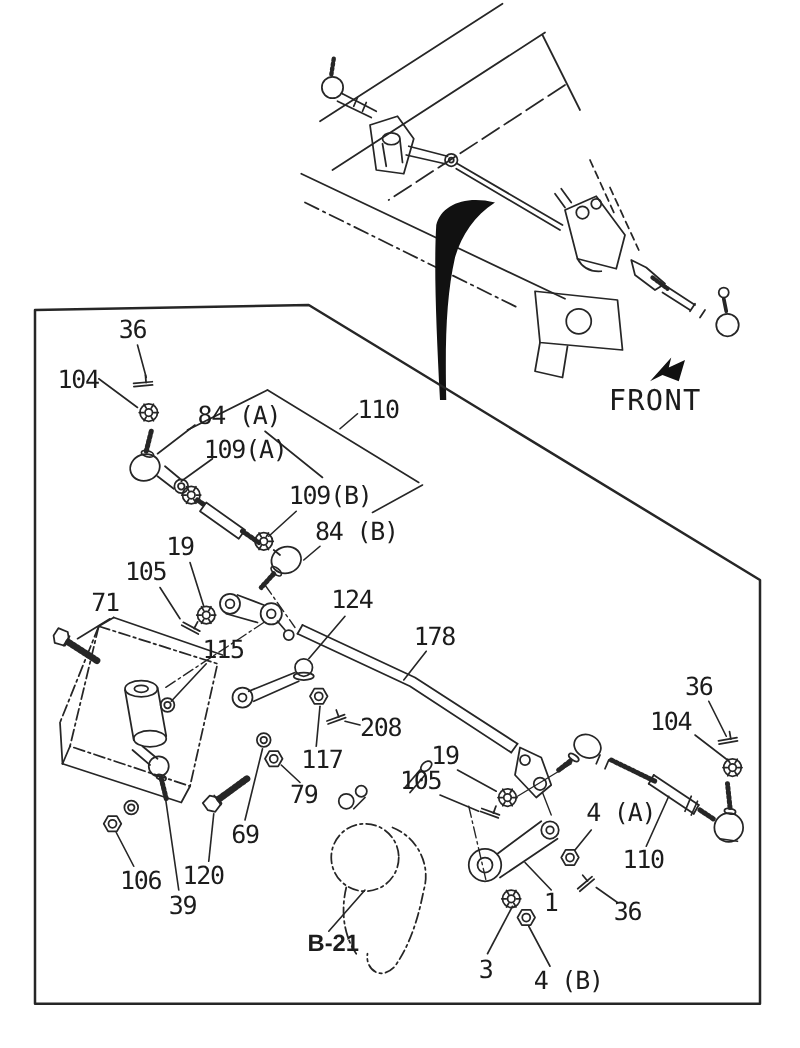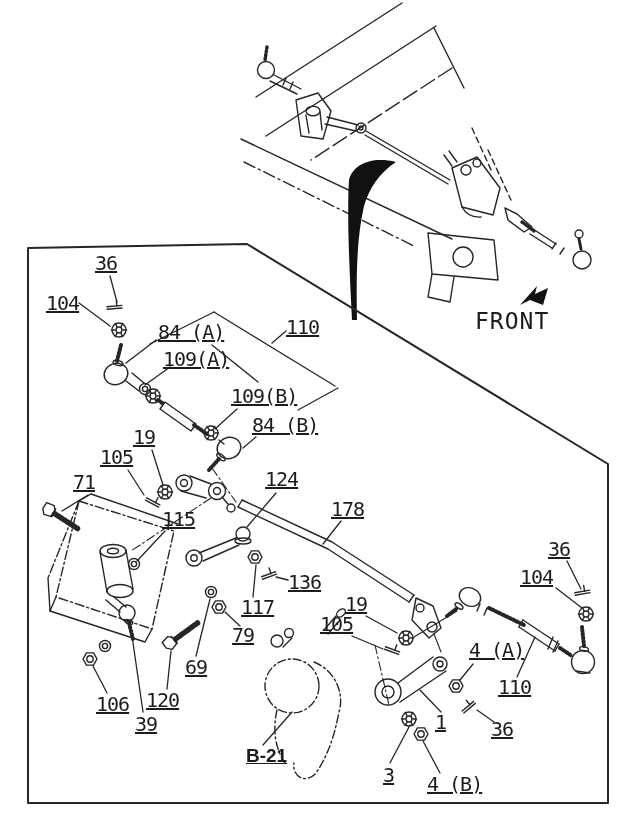--- a/index.html
+++ b/index.html
@@ -1,24 +1,24 @@
 <!DOCTYPE html>
 <html><head>
 <meta charset="utf-8">
 <style>
   html,body{margin:0;padding:0;background:#ffffff;}
   .page{position:relative;width:640px;height:838px;background:#ffffff;overflow:hidden;
         font-family:"DejaVu Sans Mono", monospace;}
   .art{position:absolute;left:0;top:0;}
   .callout{position:absolute;font:20px "DejaVu Sans Mono", monospace;letter-spacing:-1px;
-           color:#1c1c1c;white-space:nowrap;line-height:1;text-decoration:underline;}
+           color:#1c1c1c;white-space:nowrap;line-height:1;}
   .callout.bold{font-family:"Liberation Sans", sans-serif;font-weight:bold;font-size:19px;
                 letter-spacing:0;}
   .front-label{position:absolute;font:23px "DejaVu Sans Mono", monospace;letter-spacing:1px;
-               color:#1c1c1c;white-space:nowrap;line-height:1;}
+               color:#1c1c1c;white-space:nowrap;line-height:1;margin-left:12px;}
 </style>
 </head>
 <body>
 
 <div class="page">
 
 <svg class="art" width="640" height="838" viewBox="0 0 640 838">
   <defs>
     <g id="castle-nut-sym">
       <circle r="7"></circle>
@@ -305,21 +305,21 @@
 <div class="callout" style="left:286px; top:317px">110</div>
 <div class="callout" style="left:163px; top:349px">109(A)</div>
 <div class="callout" style="left:231px; top:386px">109(B)</div>
 <div class="callout" style="left:252px; top:415px">84 (B)</div>
 <div class="callout" style="left:133px; top:427px">19</div>
 <div class="callout" style="left:100px; top:447px">105</div>
 <div class="callout" style="left:73px;  top:472px">71</div>
 <div class="callout" style="left:265px; top:469px">124</div>
 <div class="callout" style="left:162px; top:509px">115</div>
 <div class="callout" style="left:331px; top:499px">178</div>
-<div class="callout" style="left:288px; top:572px">136</div>
+<div class="callout" style="left:288px; top:572px">208</div>
 <div class="callout" style="left:241px; top:597px">117</div>
 <div class="callout" style="left:232px; top:625px">79</div>
 <div class="callout" style="left:185px; top:657px">69</div>
 <div class="callout" style="left:96px;  top:694px">106</div>
 <div class="callout" style="left:146px; top:690px">120</div>
 <div class="callout" style="left:135px; top:714px">39</div>
 <div class="callout" style="left:345px; top:594px">19</div>
 <div class="callout" style="left:320px; top:614px">105</div>
 <div class="callout" style="left:548px; top:539px">36</div>
 <div class="callout" style="left:520px; top:567px">104</div>

